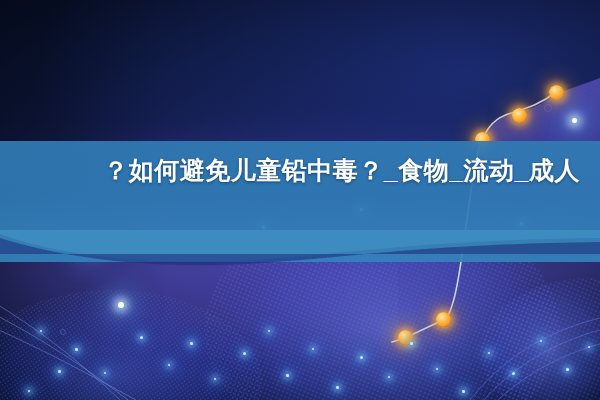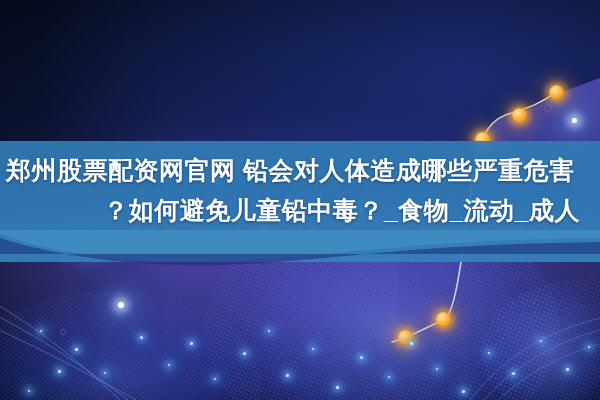--- a/index.html
+++ b/index.html
@@ -274,17 +274,16 @@
   </div>
 
   <div id="band"></div>
   <svg id="band-wave" viewBox="0 0 600 46" preserveAspectRatio="none">
     <path d="M 0 0 L 600 0 L 600 22 L 0 22 Z" fill="#357fb5" fill-opacity=".92"></path>
     <path d="M 0 4 C 60 26, 150 36, 250 30 C 340 25, 420 10, 600 8 L 600 0 L 0 0 Z" fill="#3f8cc0" fill-opacity=".95"></path>
     <path d="M 0 8 C 70 30, 160 40, 262 33 C 352 27, 430 14, 600 12 L 600 24 L 0 24 Z" fill="#1c2a78" fill-opacity=".55"></path>
   </svg>
 
   <div id="title-wrap">
-    <div class="tline" id="title-line-1">郑州股票配资网官网 铅会对人体造成哪些严重危害</div>
     <div class="tline" id="title-line-2">？如何避免儿童铅中毒？_食物_流动_成人</div>
   </div>
 
 </div>
 
 </body></html>

